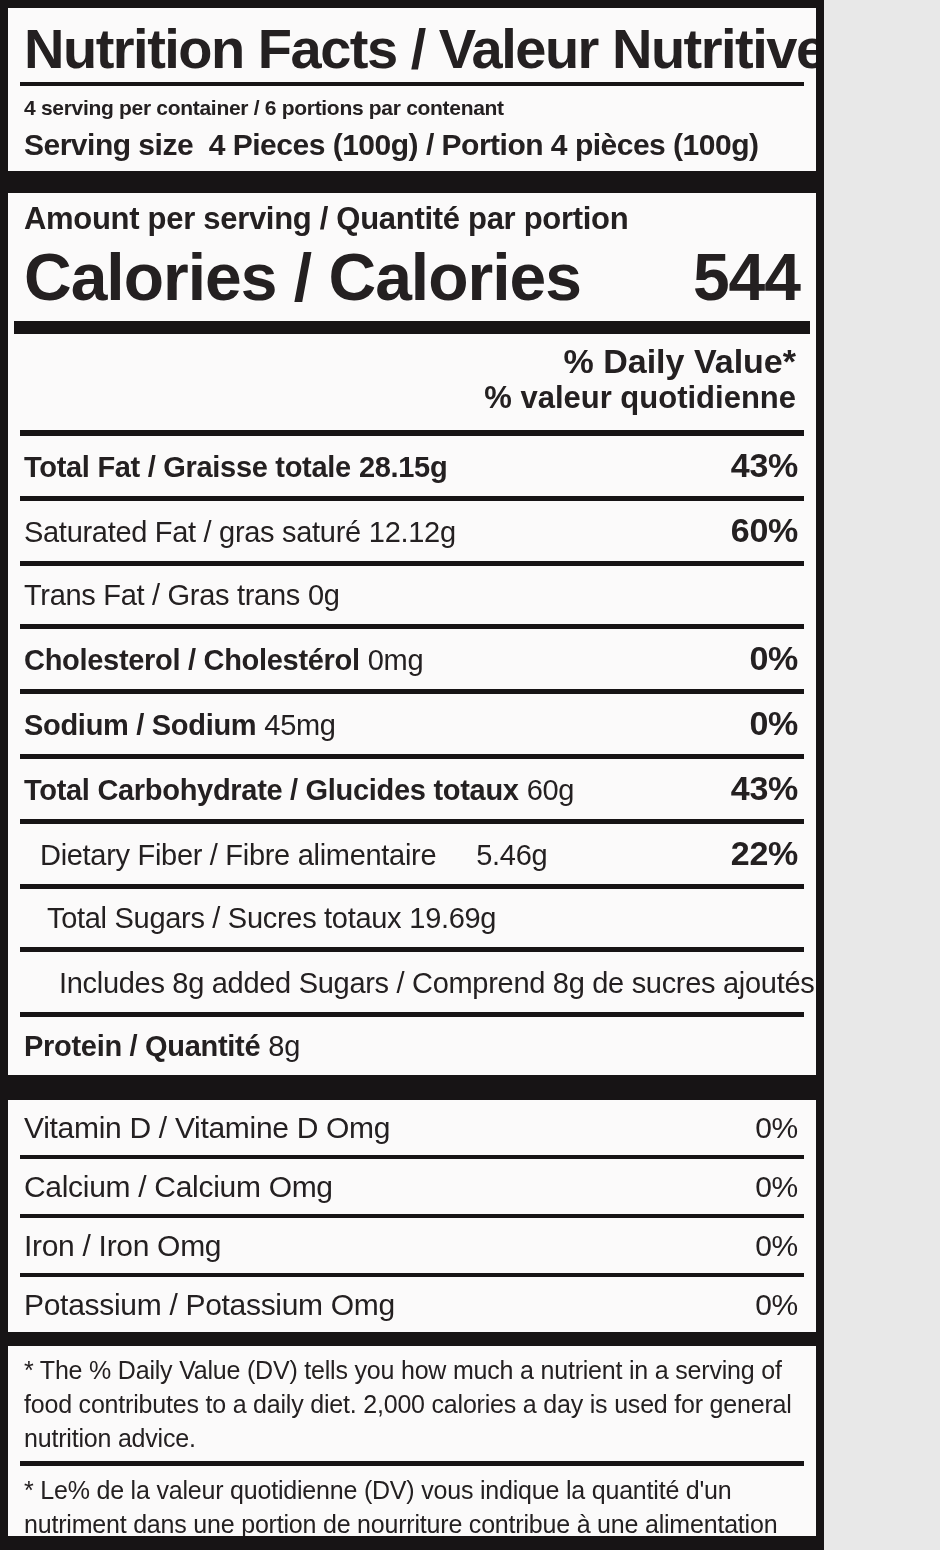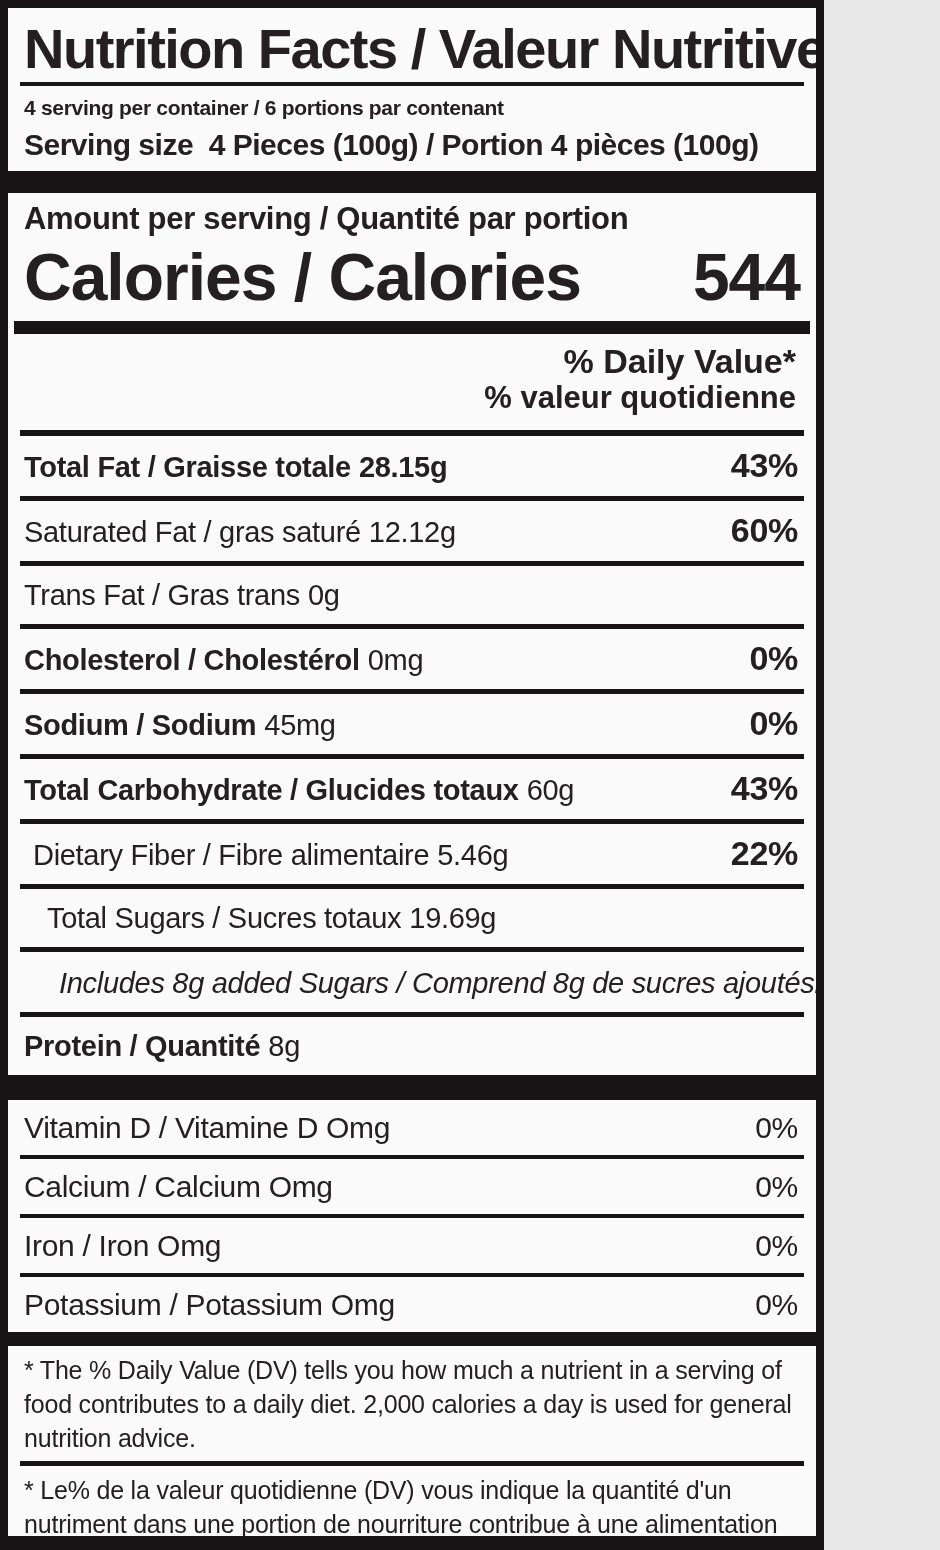--- a/index.html
+++ b/index.html
@@ -91,24 +91,24 @@
   }
   .row .nm { font-weight: 400; }
   .row .amt { font-weight: 400; margin-left: 8px; }
   .row.n-bold .nm { font-weight: 700; }
   .row.a-bold .amt { font-weight: 700; }
   .row .dv {
     margin-left: auto;
     font-weight: 700;
     font-size: 34px;
   }
-  .row.l1 { padding-left: 25px; }
+  .row.l1 { padding-left: 32px; gap: 32px; }
   .row.l2 { padding-left: 39px; }
   .row.l3 { }
-  .row.l4 { padding-left: 51px; font-style: italic; }
+  .row.l4 { padding-left: 51px; }
   
   .micro .row { padding: 9px 18px 9px 16px; font-size: 30px; line-height: 37px; }
   .micro .row .dv { font-weight: 400; font-size: 30px; }
   
   .footnote {
     padding: 7px 16px 6px 16px;
     font-size: 25px;
     line-height: 34px;
     letter-spacing: -0.2px;
   }

